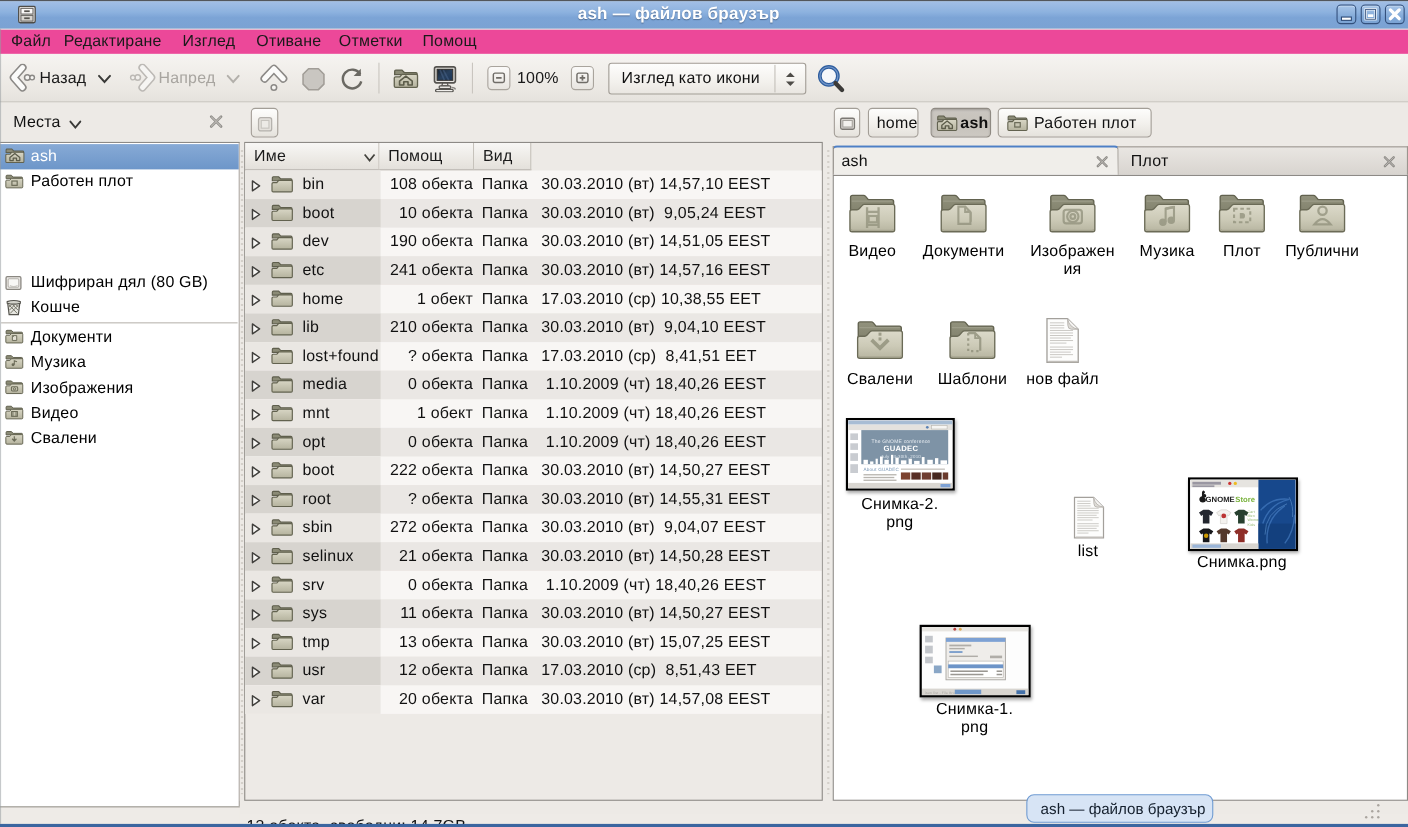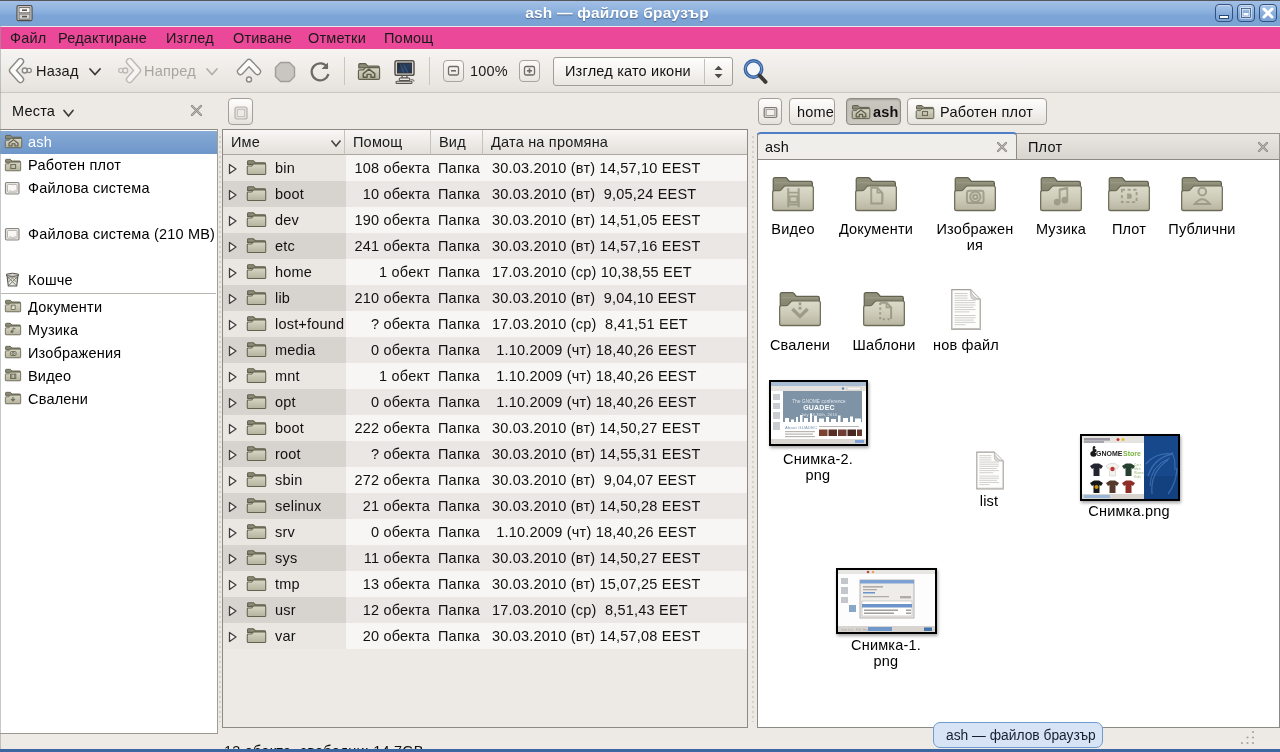--- a/index.html
+++ b/index.html
@@ -271,35 +271,27 @@
       </svg>
   <span class="lbl">ash</span>
     </div>
  <div class="srow" style="top:24px">
   <svg style="position:absolute;left:4px;top:4px" width="18" height="14" viewBox="0 0 20 16">
         <use href="#folder20"></use>
         <rect x="7.5" y="7.5" width="5.5" height="4.5" fill="none" stroke="#6b6b58" stroke-width="1.2"></rect>
       </svg>
   <span class="lbl">Работен плот</span>
     </div>
- <div class="srow" style="top:47px">
+ <div class="srow" style="top:116px">
   <svg style="position:absolute;left:4px;top:3px" width="17" height="16" viewBox="0 0 17 16">
         <rect x="1.5" y="2.5" width="13.5" height="11.5" rx="1.2" fill="#eceae6" stroke="#8a8781" stroke-width="1.2"></rect>
         <rect x="3.4" y="4.4" width="9.7" height="7.7" rx="1" fill="#f8f7f5" stroke="#b5b2ad" stroke-width="1"></rect>
         <path d="M5,10.5 q3.5,2.2 7,0" stroke="#c9c6c1" stroke-width="1" fill="none"></path>
       </svg>
-  <span class="lbl">Файлова система</span>
-    </div>
- <div class="srow" style="top:93px">
-  <svg style="position:absolute;left:4px;top:3px" width="17" height="16" viewBox="0 0 17 16">
-        <rect x="1.5" y="2.5" width="13.5" height="11.5" rx="1.2" fill="#eceae6" stroke="#8a8781" stroke-width="1.2"></rect>
-        <rect x="3.4" y="4.4" width="9.7" height="7.7" rx="1" fill="#f8f7f5" stroke="#b5b2ad" stroke-width="1"></rect>
-        <path d="M5,10.5 q3.5,2.2 7,0" stroke="#c9c6c1" stroke-width="1" fill="none"></path>
-      </svg>
-  <span class="lbl">Файлова система (210 MB)</span>
+  <span class="lbl">Шифриран дял (80 GB)</span>
     </div>
  <div class="srow" style="top:139px">
   <svg style="position:absolute;left:4px;top:2px" width="17" height="17" viewBox="0 0 17 17">
         <path d="M3,4.5 L14,4.5 L12.7,15 L4.3,15 Z" fill="#e6e6e0" stroke="#55544e" stroke-width="1.1"></path>
         <path d="M2.5,3.2 Q8.5,1.2 14.5,3.2 L14.5,4.6 Q8.5,6.4 2.5,4.6 Z" fill="#d4d4cc" stroke="#55544e" stroke-width="1"></path>
         <path d="M4,6 L11.8,14 M7,5.5 L12.4,11 M10,5.5 L13,8.5 M13,6 L5.2,14 M10,5.5 L4.5,11 M7,5.5 L4,8.5" stroke="#77766a" stroke-width=".9"></path>
       </svg>
   <span class="lbl">Кошче</span>
     </div>
  <div style="position:absolute;left:1px;top:163px;width:215px;height:1px;background:#bab6b0"></div>
@@ -351,23 +343,20 @@
       <span>Име</span>
       <svg style="position:absolute;left:107px;top:9px" width="12" height="9" viewBox="0 0 12 9">
         <path d="M1.5,1.5 L6,7 L10.5,1.5" fill="none" stroke="#45443f" stroke-width="1.6"></path>
       </svg>
     </div>
 <div class="hdrcell" style="left:122px;width:86px">
       <span>Помощ</span>
     </div>
 <div class="hdrcell" style="left:208px;width:52px">
       <span>Вид</span>
-    </div>
-<div class="hdrcell" style="left:260px;width:264px;border-right:none">
-      <span>Дата на промяна</span>
     </div>
 <div class="lrow" style="top:25px">
       <div class="c1"></div>
       <svg class="exp" style="position:absolute;left:5px;top:8px" width="10" height="12" viewBox="0 0 10 12">
         <path d="M1.5,1.5 L8,6 L1.5,10.5 Z" fill="#f7f6f4" stroke="#403f3c" stroke-width="1.3" stroke-linejoin="round"></path>
       </svg>
       <svg style="position:absolute;left:23px;top:4px" width="21" height="17" viewBox="0 0 20 16">
         <use href="#folder20"></use>
       </svg>
       <span class="nm">bin</span>

